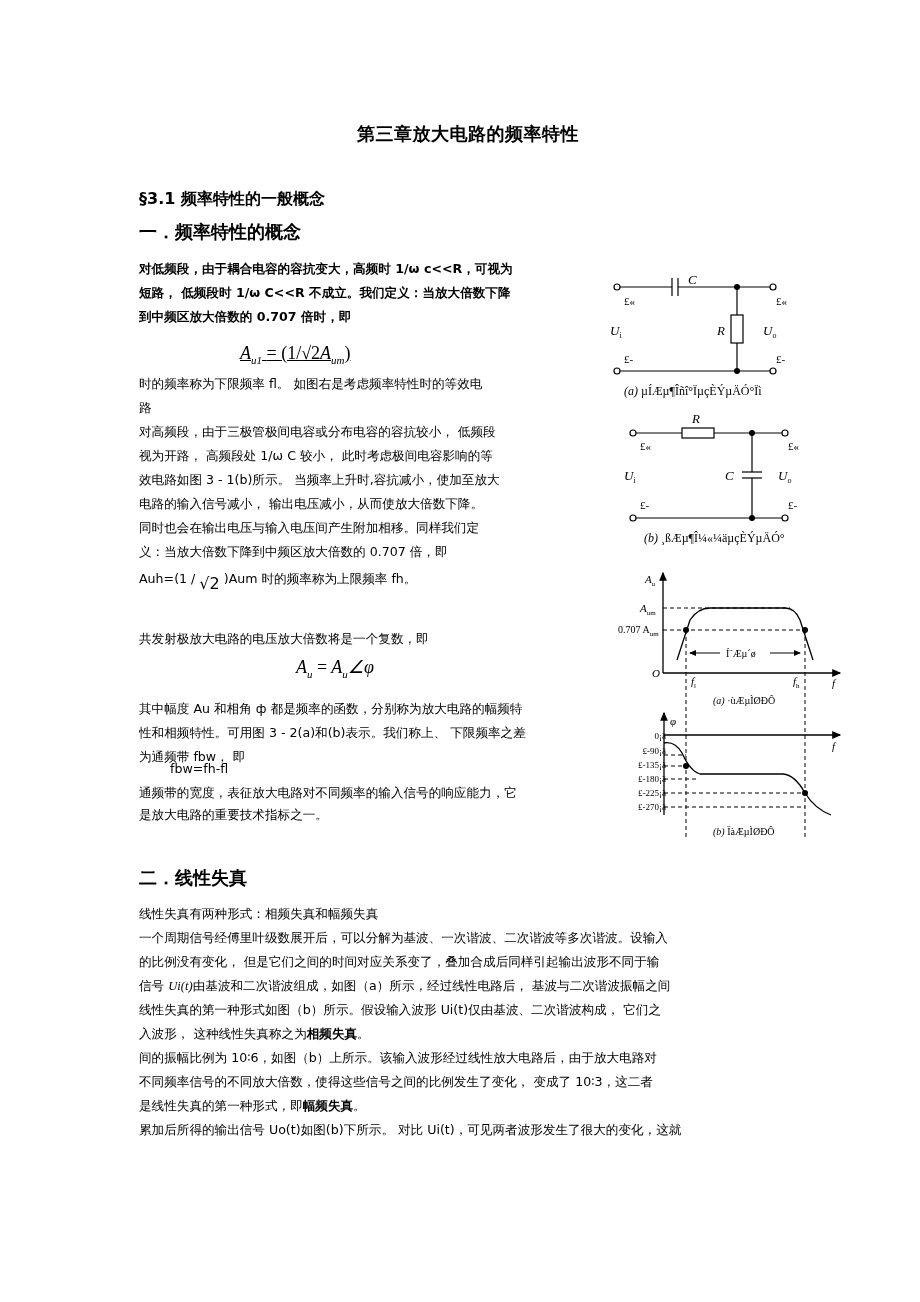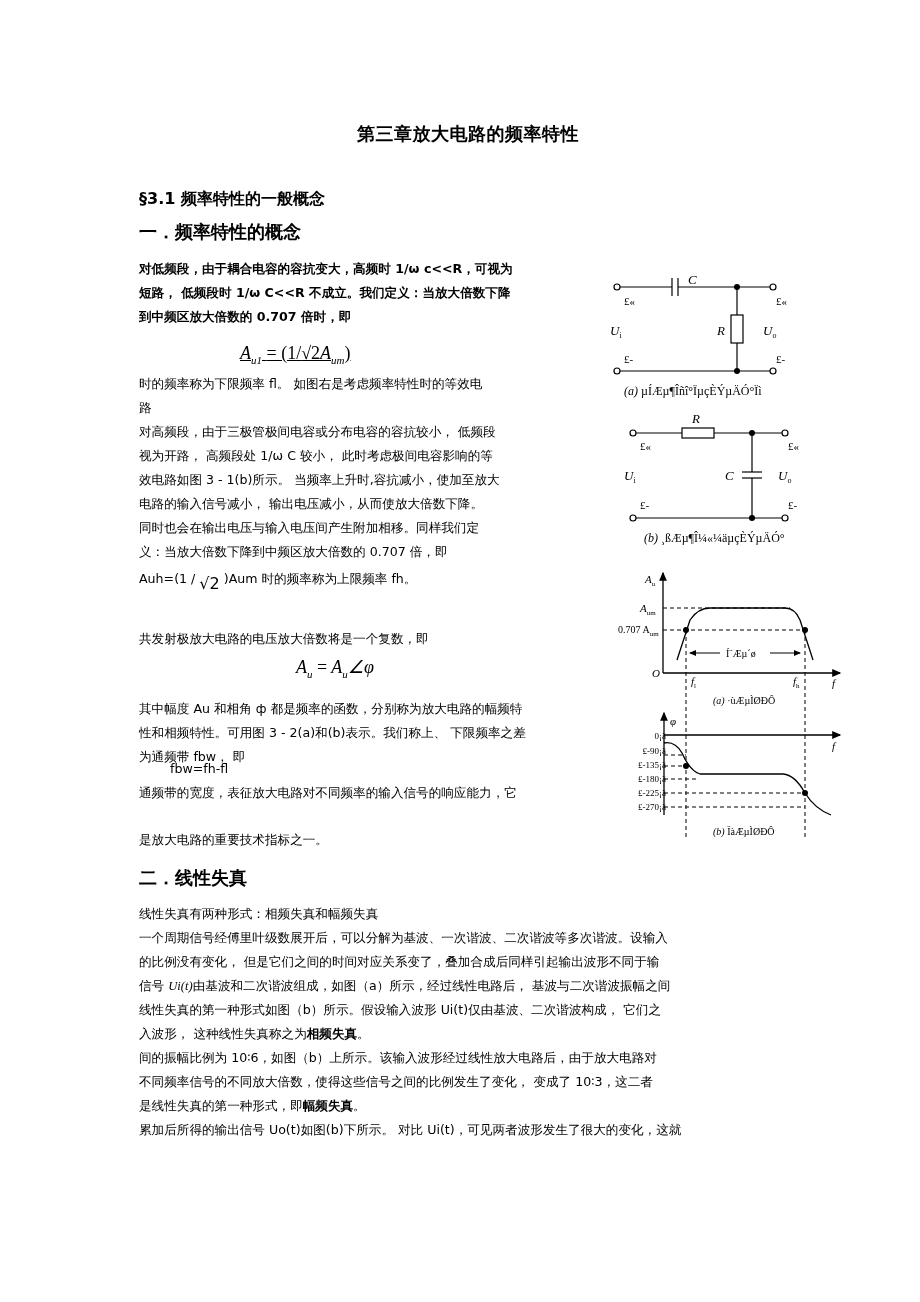--- a/index.html
+++ b/index.html
@@ -60,21 +60,21 @@
   <span>A</span><sub>u</sub><span>∠φ</span>
 </div>
 
 <div class="abs p" style="left:139px; top:685px;margin-top:12px;">
   <div>其中幅度 Au 和相角 ф 都是频率的函数，分别称为放大电路的幅频特</div>
   <div>性和相频特性。可用图 3 - 2(a)和(b)表示。我们称上、  下限频率之差</div>
   <div>为通频带 fbw，  即</div>
 </div>
 <div class="abs p" style="left:170px; top:757px;">fbw=fh-fl</div>
 <div class="abs p" style="left:139px; top:781px;">通频带的宽度，表征放大电路对不同频率的输入信号的响应能力，它</div>
-<div class="abs p" style="left:139px; top:828px;">是放大电路的重要技术指标之一。</div>
+<div class="abs p" style="left:139px; top:803px;">是放大电路的重要技术指标之一。</div>
 
 <svg class="abs" style="left:600px; top:265px;" width="220" height="140">
   <g stroke="#000" stroke-width="1.2" fill="none">
     <line x1="20" y1="22" x2="72" y2="22"></line>
     <line x1="72" y1="13" x2="72" y2="31"></line>
     <line x1="78" y1="13" x2="78" y2="31"></line>
     <line x1="78" y1="22" x2="170" y2="22"></line>
     <line x1="137" y1="22" x2="137" y2="50"></line>
     <rect x="131" y="50" width="12" height="28" fill="#fff"></rect>
     <line x1="137" y1="78" x2="137" y2="106"></line>

